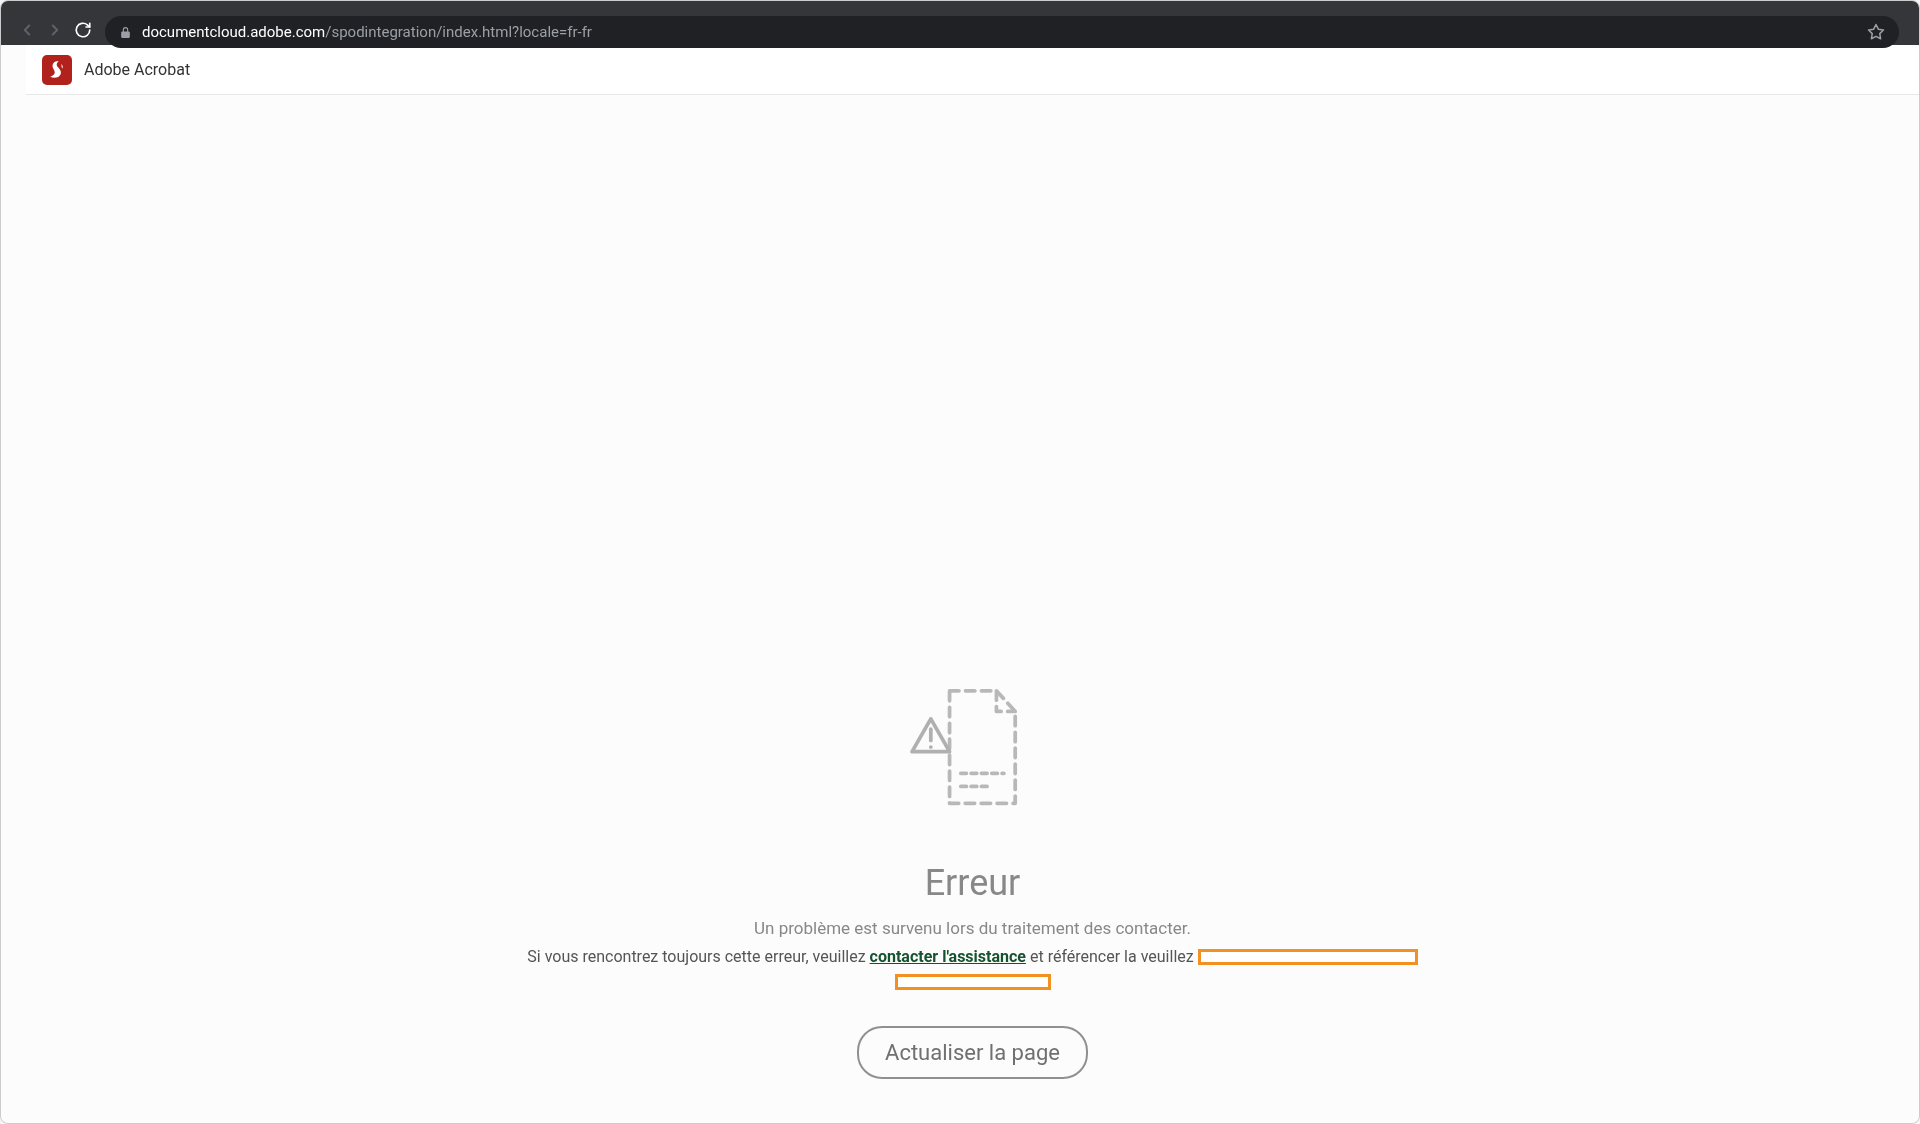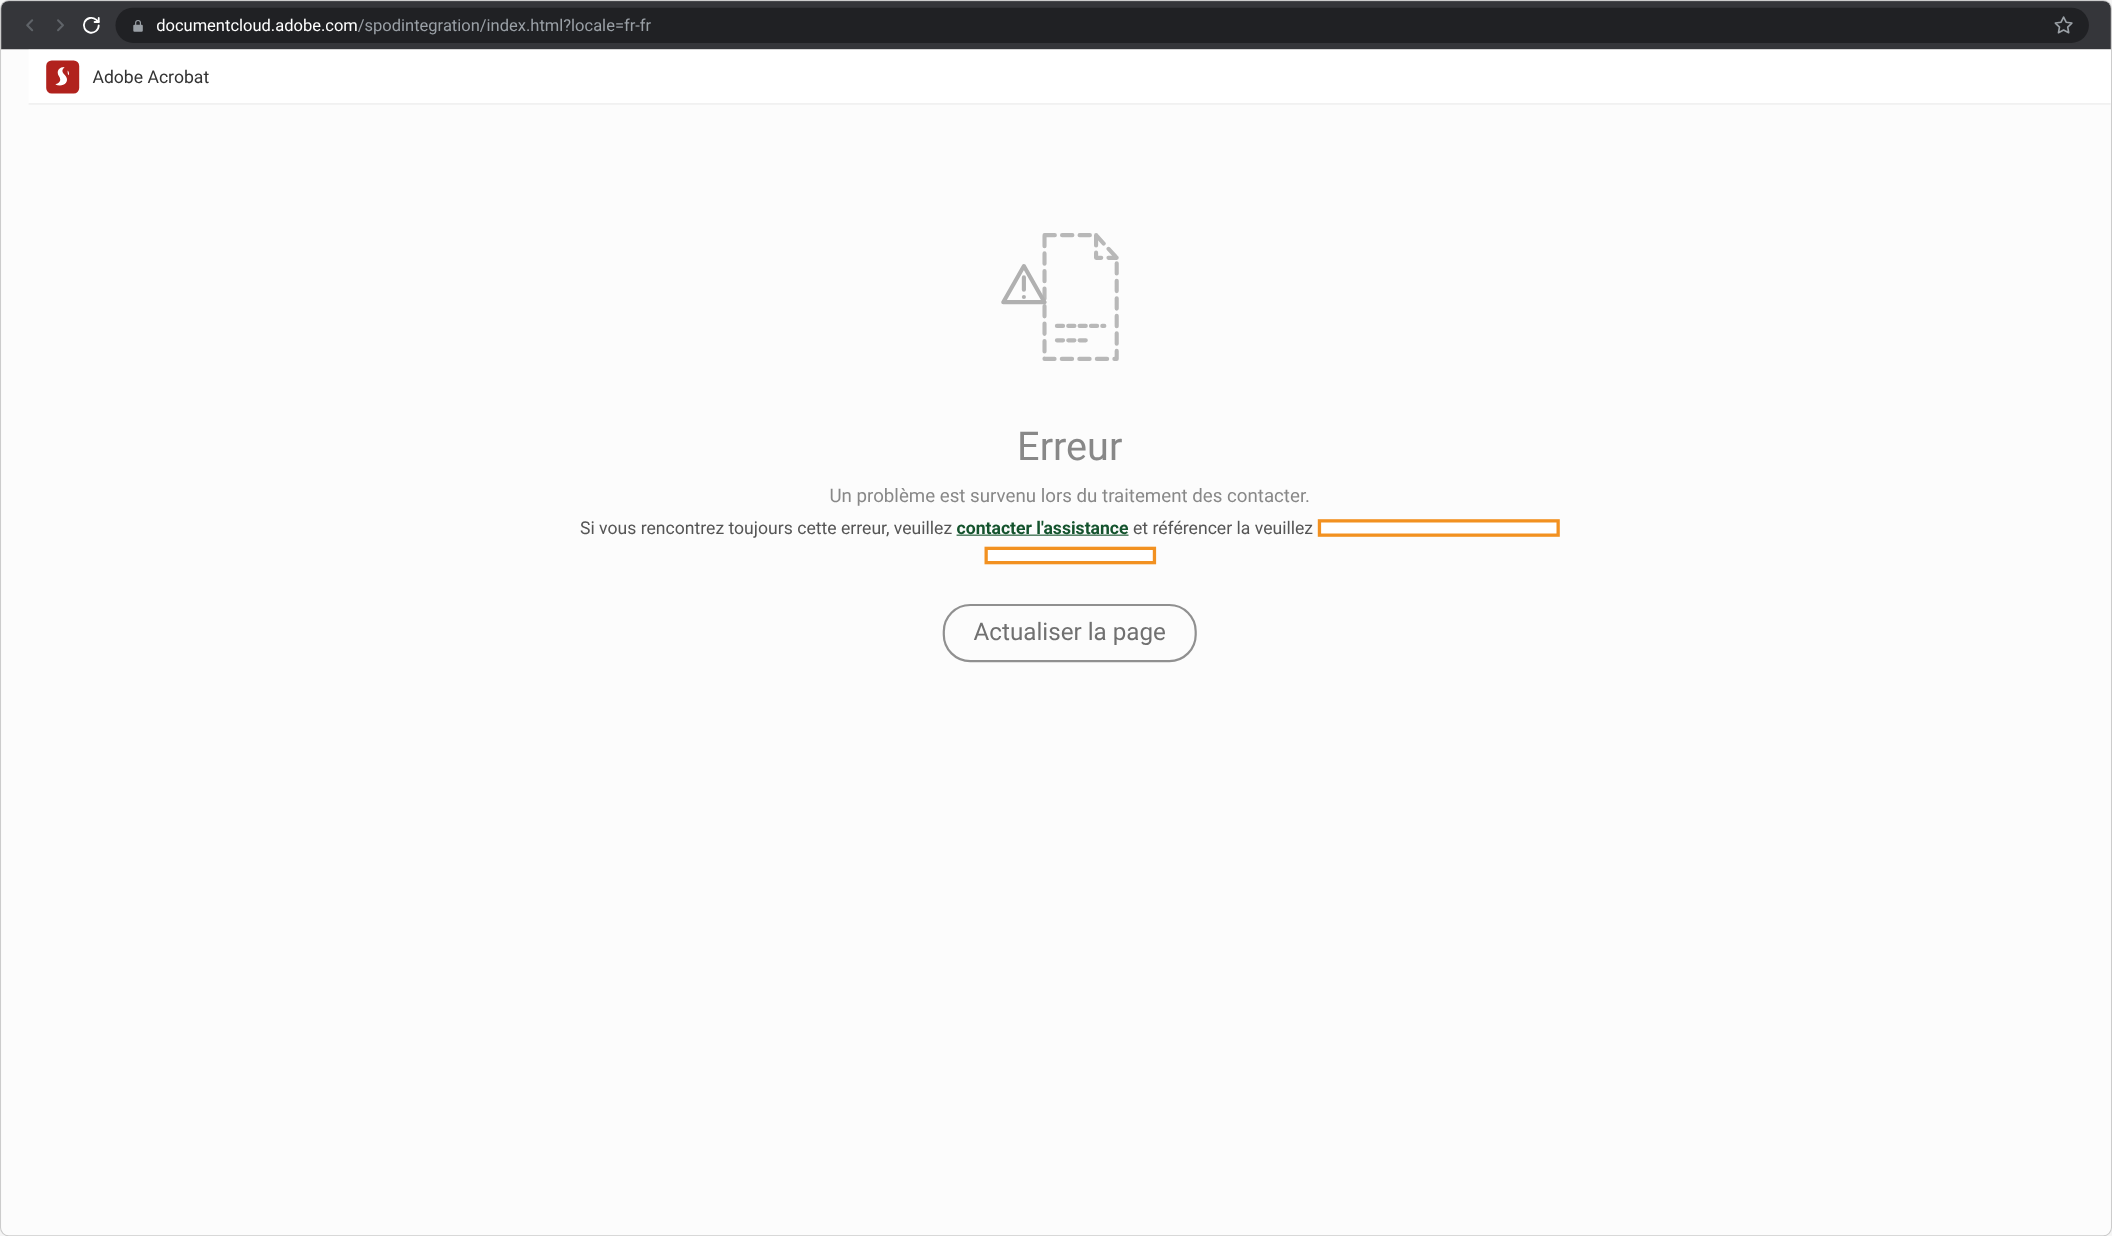--- a/index.html
+++ b/index.html
@@ -13,22 +13,22 @@
       width: 1920px;
       height: 1124px;
       overflow: hidden;
       border: 1px solid #ccc;
       border-radius: 8px;
     }
     .browser-bar {
       background: #35363a;
       height: 44px;
       display: flex;
-      align-items: center;
-      padding: 0 12px;
+      align-items: flex-start;
+      padding: 15px 12px;
       gap: 0;
     }
     .nav-btn {
       width: 28px;
       height: 28px;
       display: flex;
       align-items: center;
       justify-content: center;
       color: #9aa0a6;
       border-radius: 50%;
@@ -103,21 +103,21 @@
     }
     .app-title {
       color: #333;
       font-size: 16px;
       font-weight: 400;
     }
     .main-content {
       display: flex;
       flex-direction: column;
       align-items: center;
-      justify-content: flex-start;
+      justify-content: flex-end;
       height: calc(100% - 94px);
       padding-top: 100px;
     }
     .error-container {
       text-align: center;
       max-width: 900px;
     }
     .error-icon {
       margin-bottom: 40px;
       display: flex;

